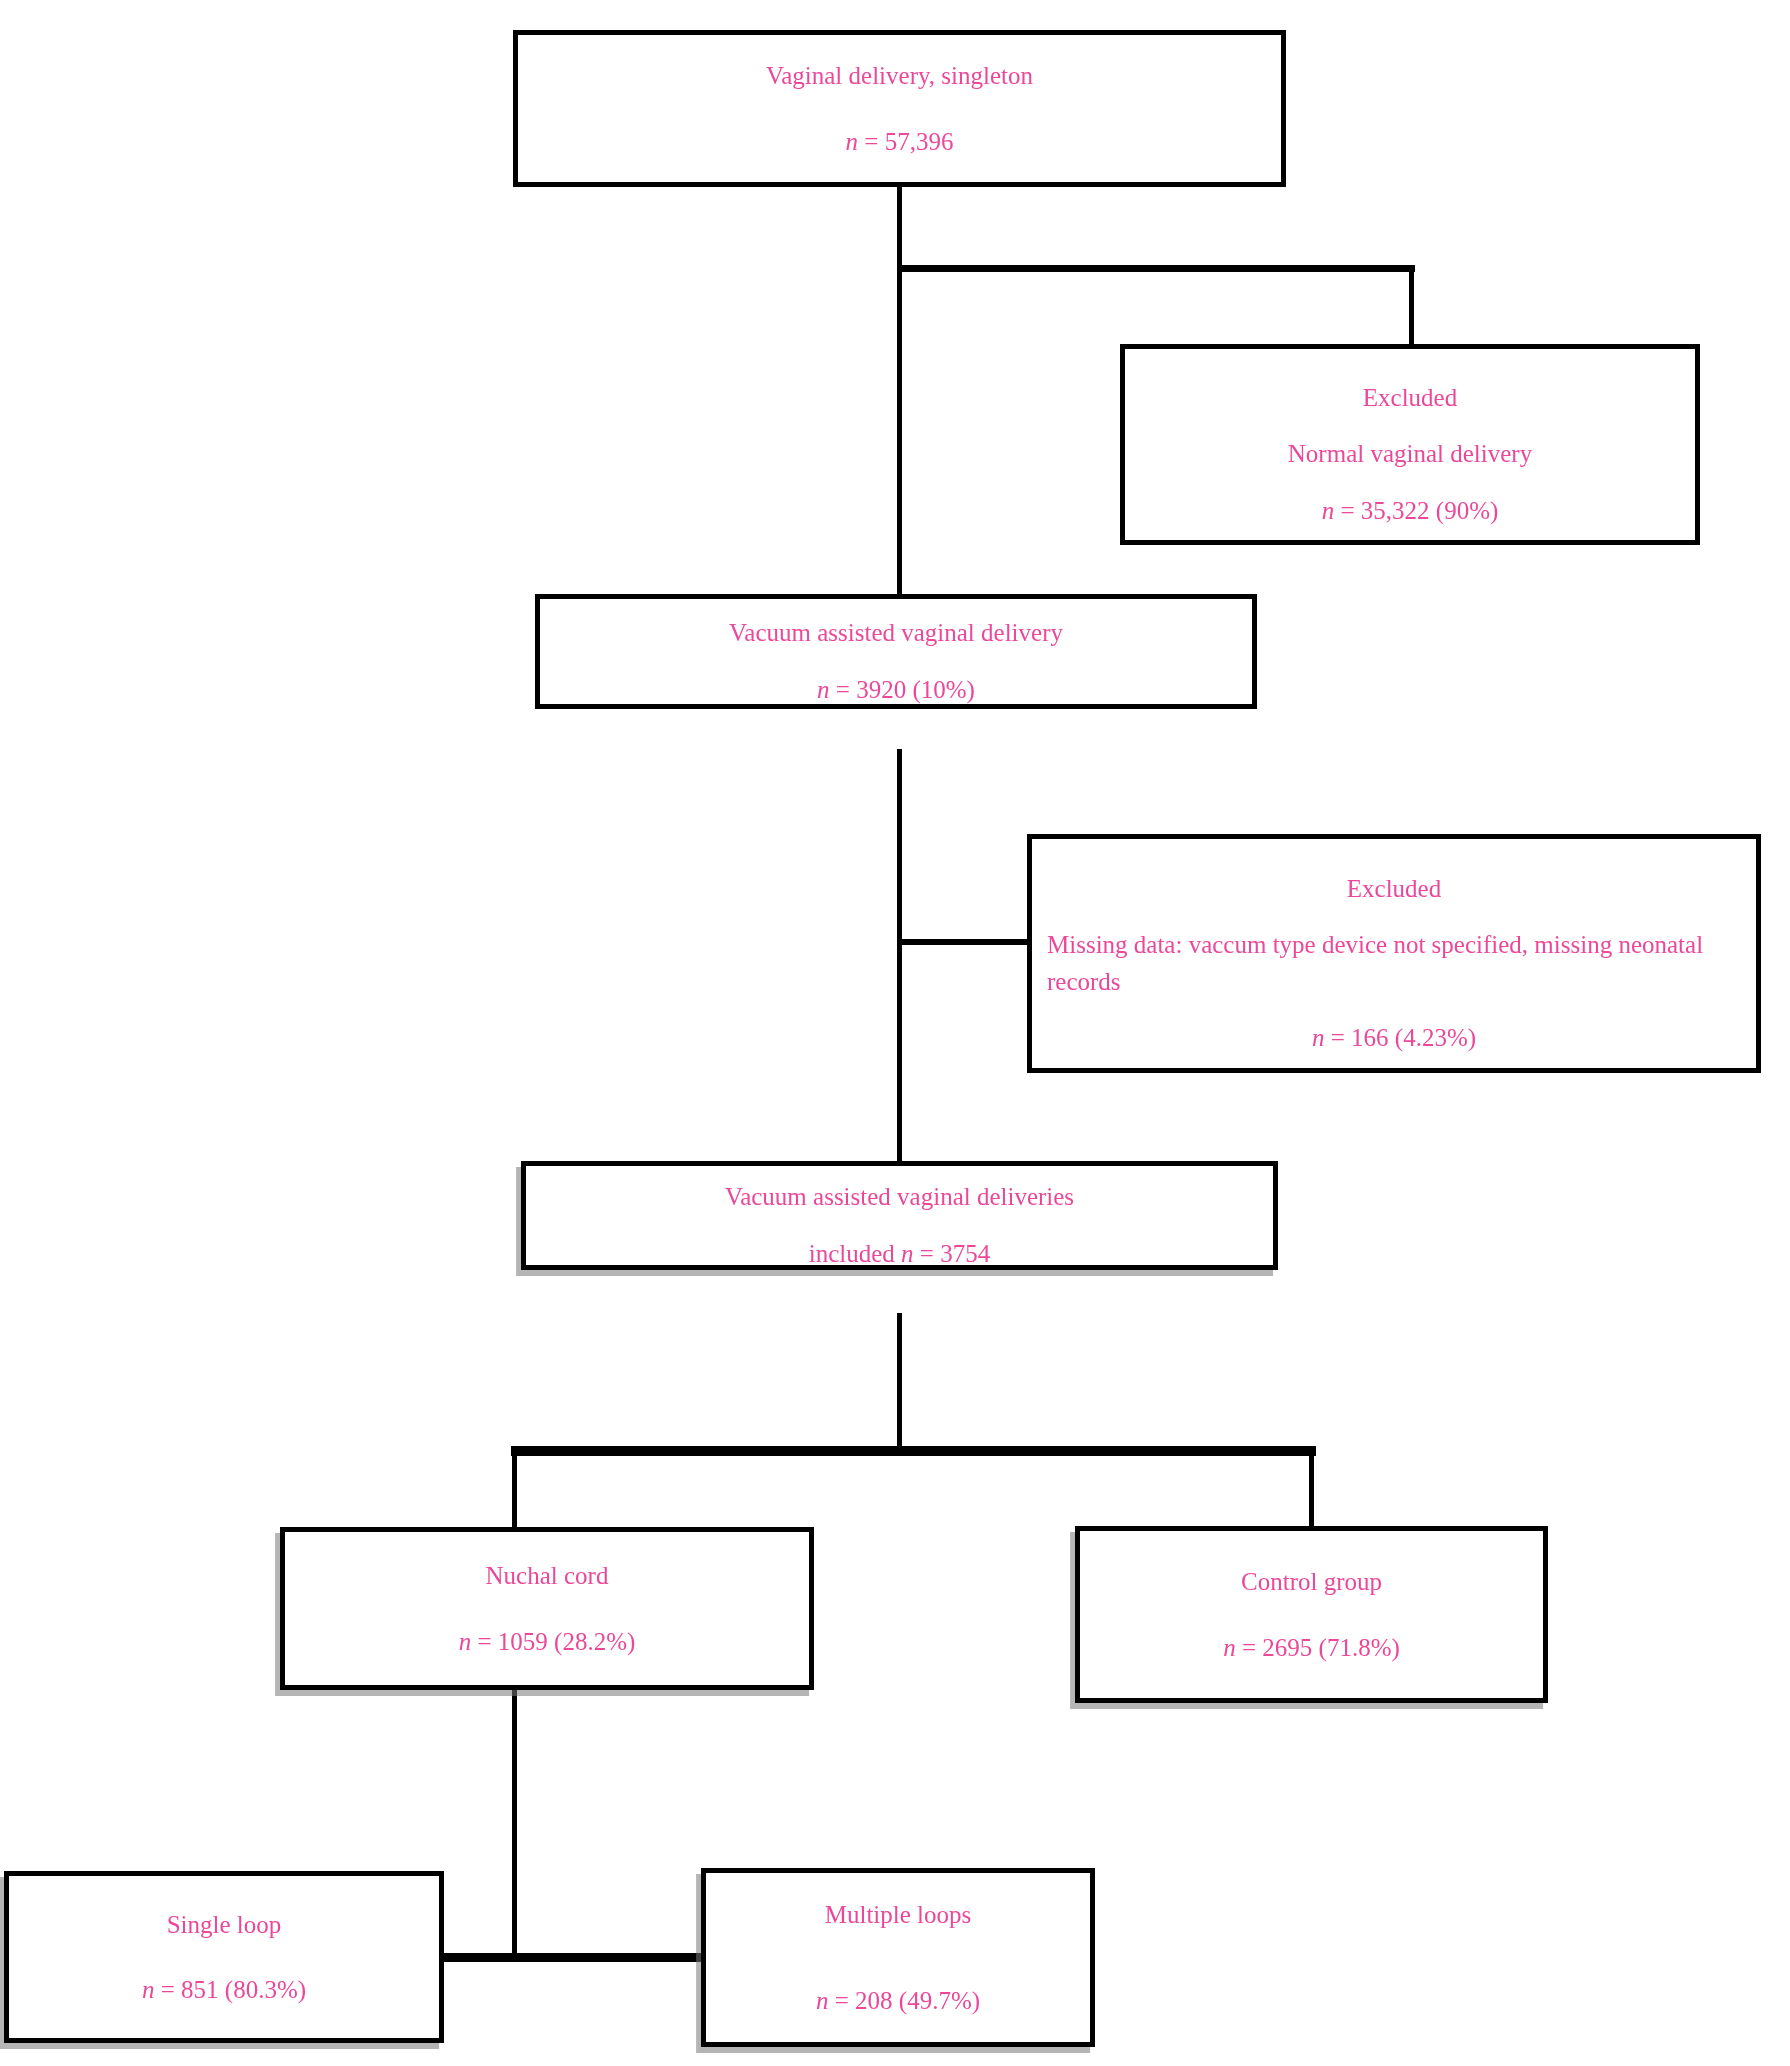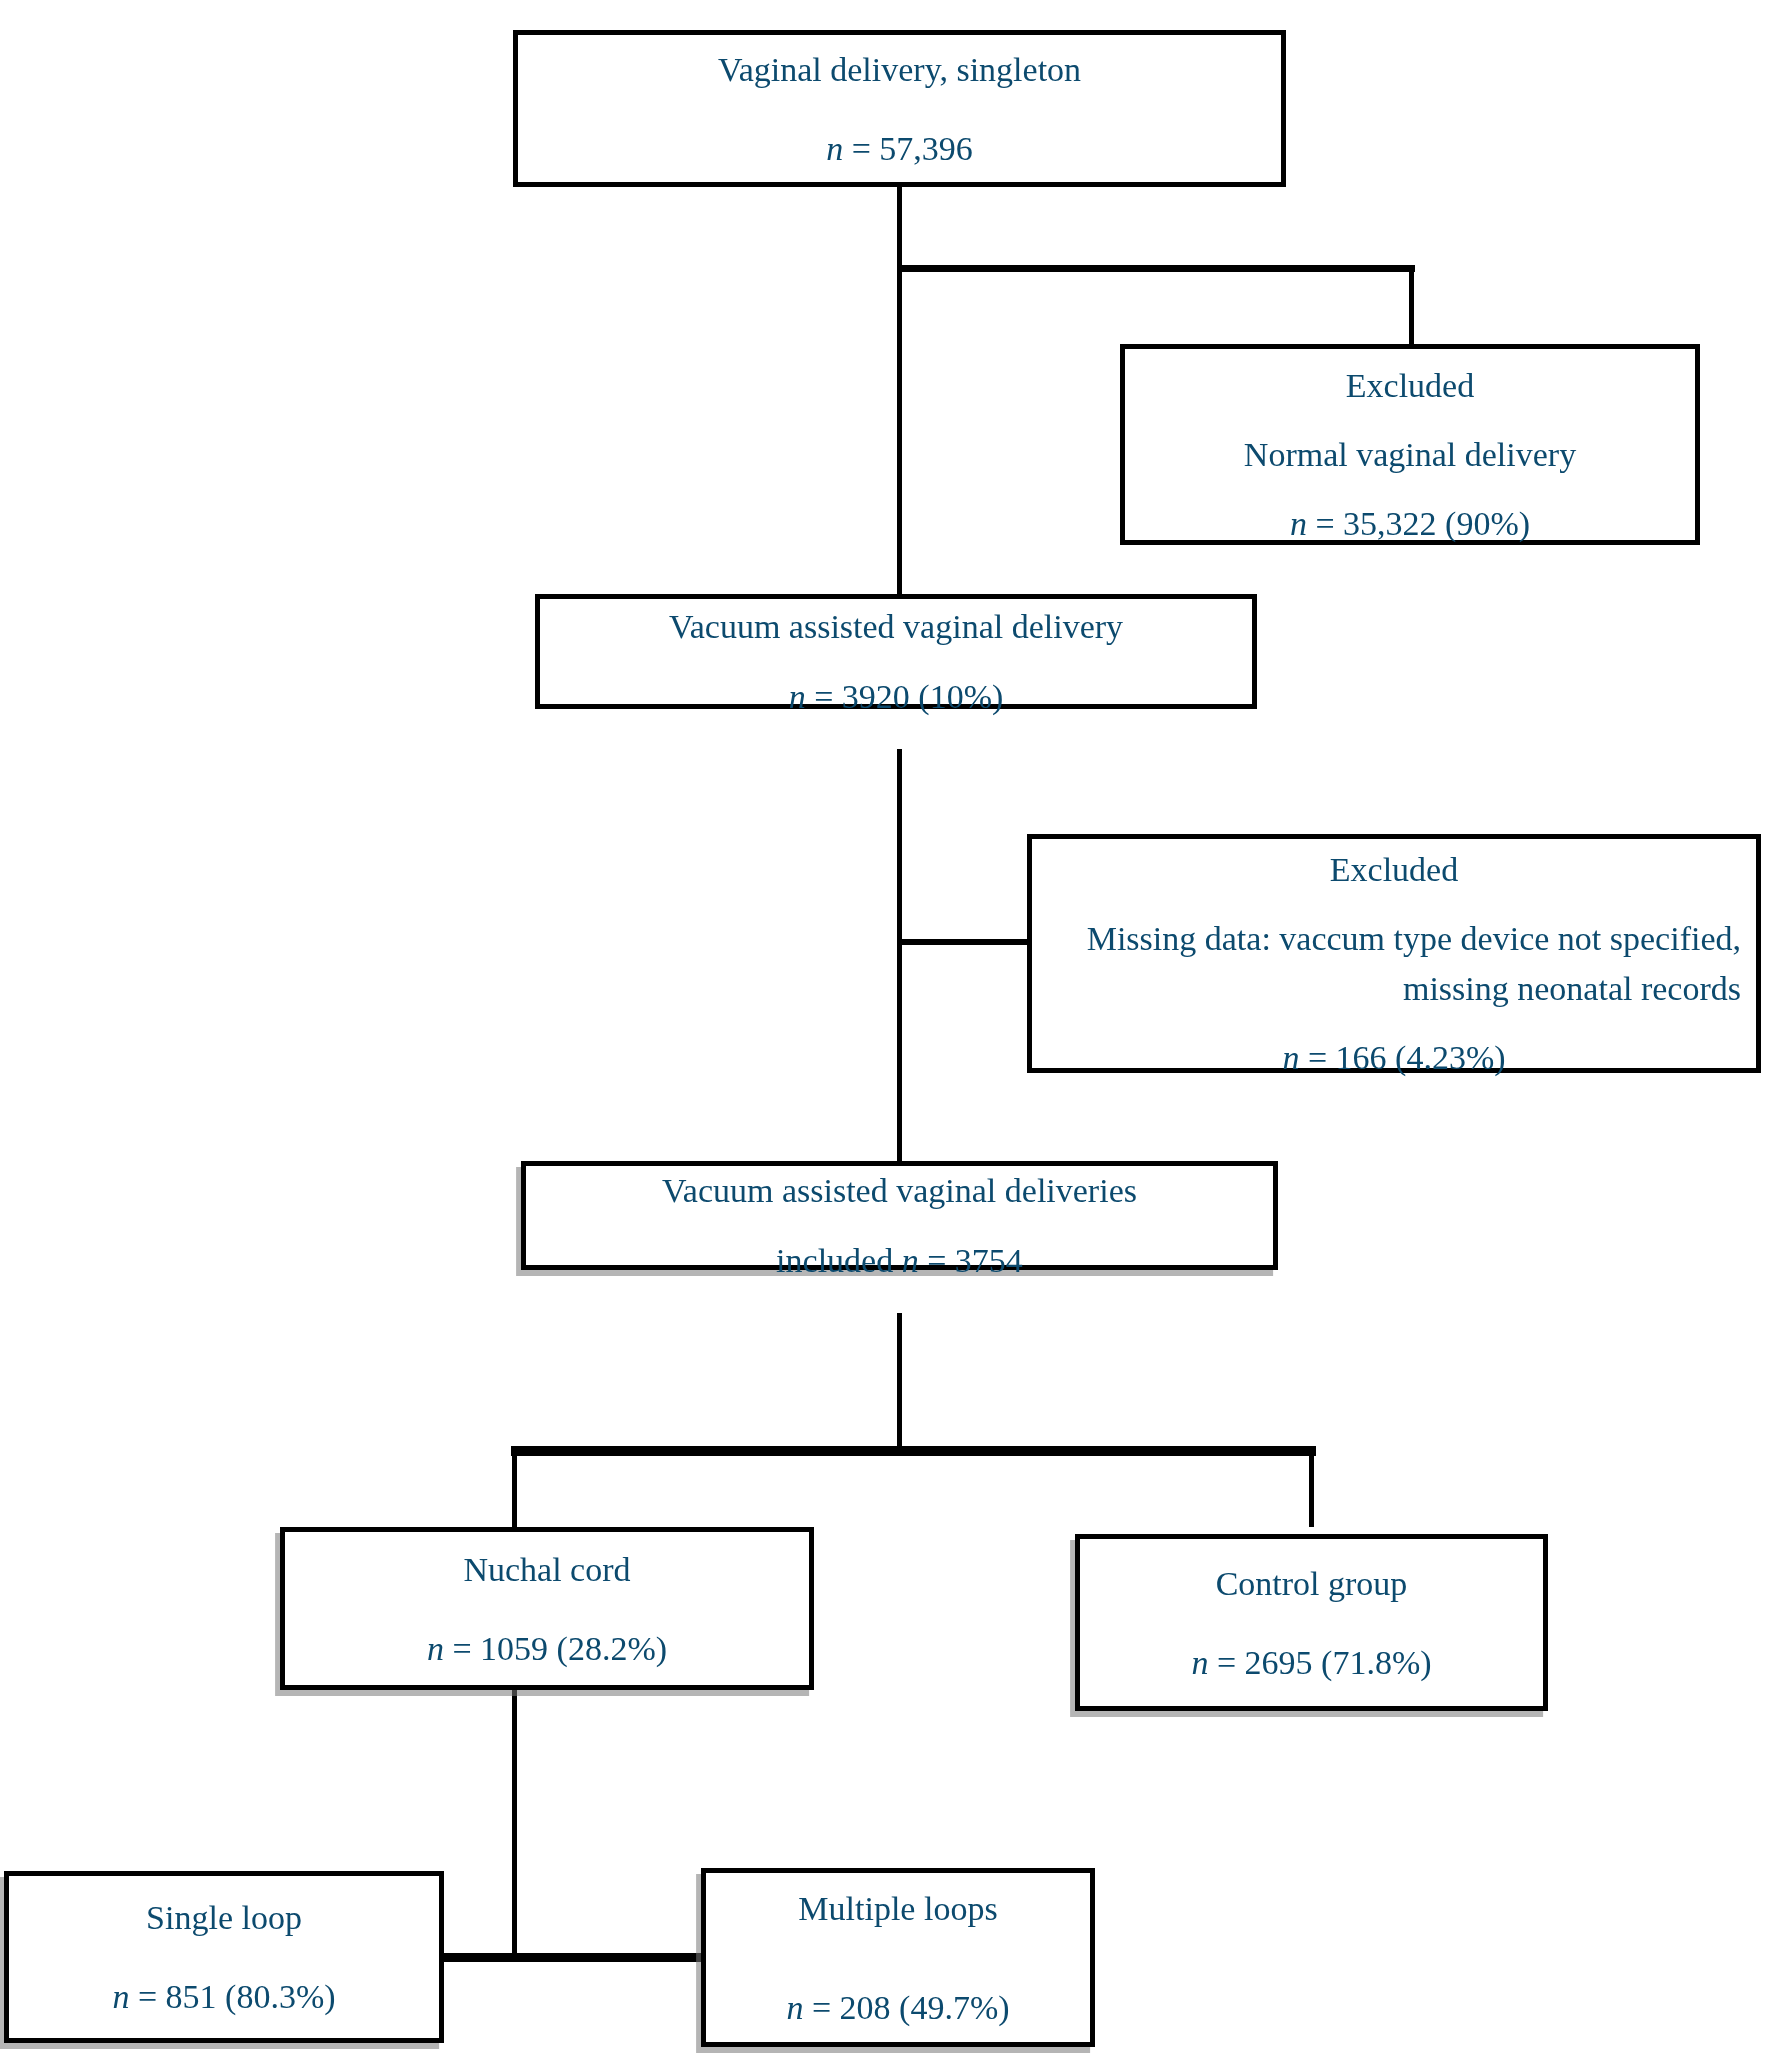--- a/index.html
+++ b/index.html
@@ -21,24 +21,24 @@
   }
   .box {
     position: absolute;
     box-sizing: border-box;
     border: 5.4px solid #000000;
     background: #ffffff;
     display: flex;
     flex-direction: column;
     align-items: center;
     justify-content: center;
-    text-align: right;
-    font-size: 34px;
+    text-align: left;
+    font-size: 25px;
     line-height: 1.5;
-    color: #0c4a6e;
+    color: #ec4899;
   }
   .box.shadowed {
     box-shadow: -4.9px 6px 0 rgba(120,120,120,0.55);
   }
   .box .ln {
     margin: 0;
     padding: 0 15px;
   }
   .box.tight .ln { line-height: 1.45; margin-top: 20px; }
   .box.spread .ln + .ln { margin-top: 28px; }
@@ -92,21 +92,21 @@
   <div class="box tight shadowed" style="left:521px; top:1161px; width:757px; height:109px;">
     <p class="ln">Vacuum assisted vaginal deliveries</p>
     <p class="ln nval"><span>included</span> <i>n</i> <span>= 3754</span></p>
   </div>
 
   <div class="box spread shadowed" style="left:280px; top:1527px; width:534px; height:163px;">
     <p class="ln">Nuchal cord</p>
     <p class="ln nval"><i>n</i> <span>= 1059 (28.2%)</span></p>
   </div>
 
-  <div class="box spread shadowed" style="left:1075px; top:1526px; width:473px; height:177px;margin-top:8px;">
+  <div class="box spread shadowed" style="left:1075px; top:1526px; width:473px; height:177px;">
     <p class="ln">Control group</p>
     <p class="ln nval"><i>n</i> <span>= 2695 (71.8%)</span></p>
   </div>
 
   <div class="box spread shadowed" style="left:4px; top:1871px; width:440px; height:172px;">
     <p class="ln">Single loop</p>
     <p class="ln nval"><i>n</i> <span>= 851 (80.3%)</span></p>
   </div>
 
   <div class="box spread shadowed" style="left:701px; top:1868px; width:394px; height:179px;gap:20px;">

